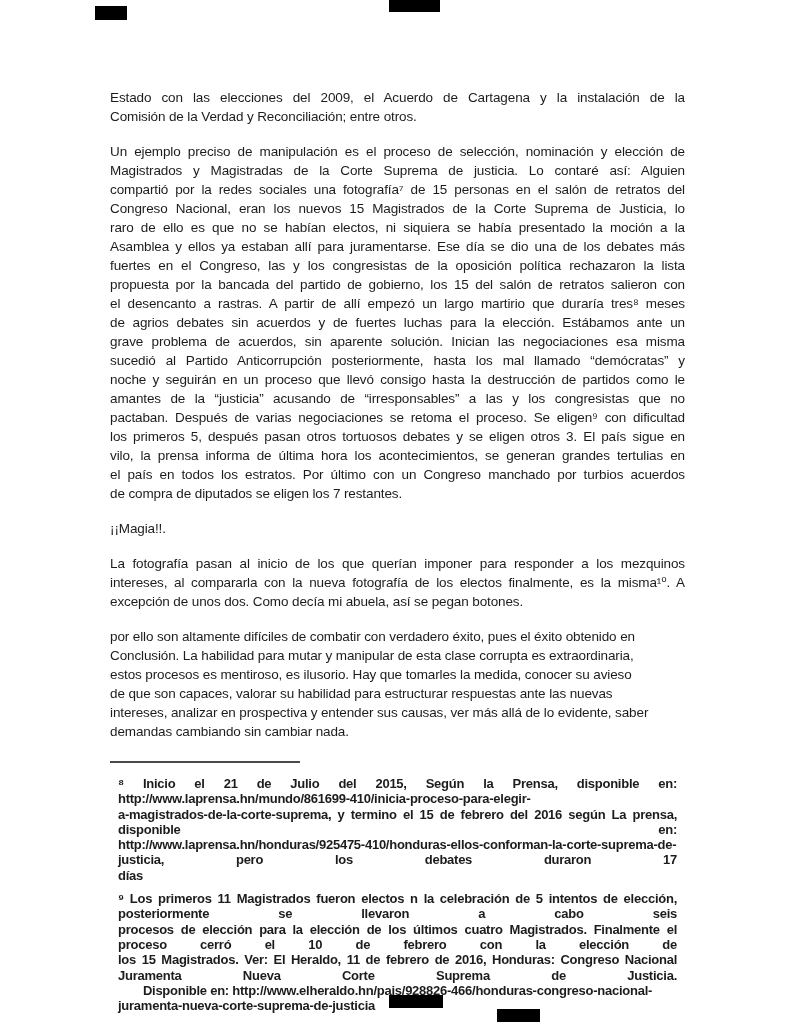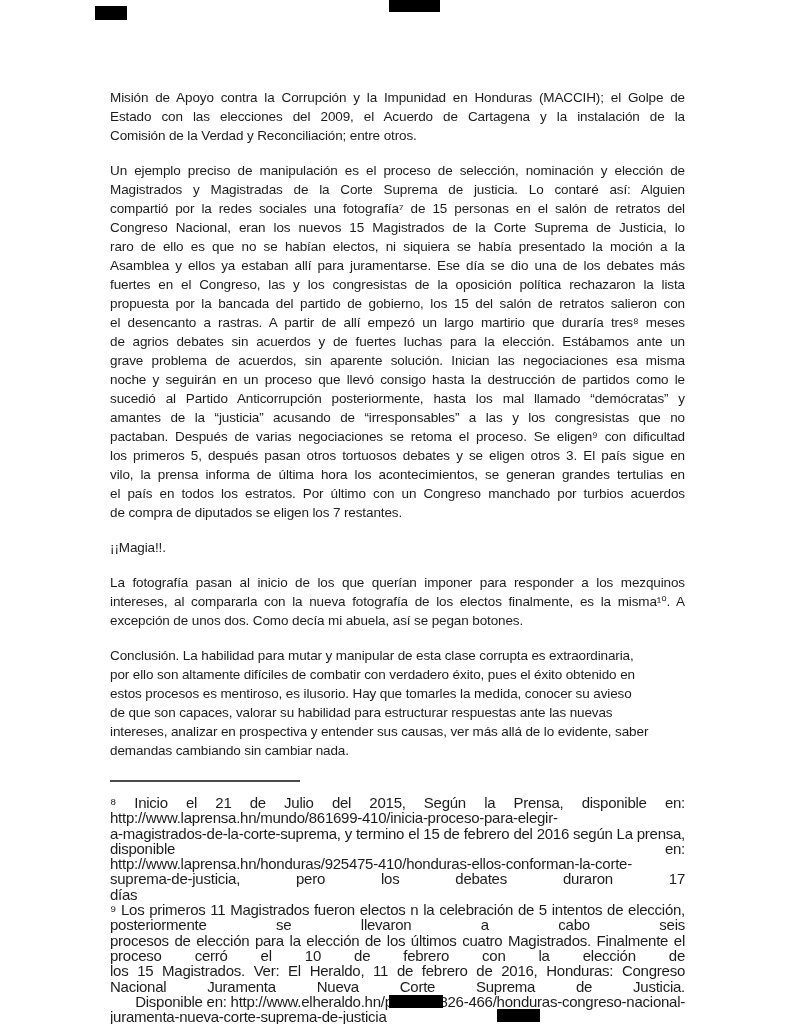--- a/index.html
+++ b/index.html
@@ -23,84 +23,84 @@
     width: 575px;
   }
   .body-text .para {
     margin: 0 0 16px 0;
     font-size: 13.5px;
     line-height: 19px;
     letter-spacing: -0.12px;
   }
   .line { }
   .jl { text-align: justify; text-align-last: justify; }
-  .ll { text-align: right;    text-align-last: left; }
+  .ll { text-align: center;    text-align-last: left; }
   .footnote-sep {
     width: 190px;
     border: none;
     border-top: 2px solid #4a4a4a;
     margin: 20px 0 0 0;
   }
   .footnotes {
     margin-top: 13px;
   }
   .footnotes .para {
-    margin: 0;
-    font-size: 15px;
+    margin: 8px;
+    font-size: 13px;
     line-height: 15.3px;
     letter-spacing: -0.25px;
+    font-weight: bold;
   }
   .mark {
     position: absolute;
     background: #000000;
   }
 </style>
 </head>
 <body>
 
 <div class="page">
   <div class="content">
     <div class="body-text" id="body-text">
         <div class="para">
-          <div class="line jl">Misión de Apoyo contra la Corrupción y la Impunidad en Honduras (MACCIH); el Golpe de</div>
           <div class="line jl">Estado con las elecciones del 2009, el Acuerdo de Cartagena y la instalación de la</div>
           <div class="line ll">Comisión de la Verdad y Reconciliación; entre otros.</div>
         </div>
         <div class="para">
           <div class="line jl">Un ejemplo preciso de manipulación es el proceso de selección, nominación y elección de</div>
           <div class="line jl">Magistrados y Magistradas de la Corte Suprema de justicia. Lo contaré así: Alguien</div>
           <div class="line jl">compartió por la redes sociales una fotografía⁷ de 15 personas en el salón de retratos del</div>
           <div class="line jl">Congreso Nacional, eran los nuevos 15 Magistrados de la Corte Suprema de Justicia, lo</div>
           <div class="line jl">raro de ello es que no se habían electos, ni siquiera se había presentado la moción a la</div>
           <div class="line jl">Asamblea y ellos ya estaban allí para juramentarse. Ese día se dio una de los debates más</div>
           <div class="line jl">fuertes en el Congreso, las y los congresistas de la oposición política rechazaron la lista</div>
           <div class="line jl">propuesta por la bancada del partido de gobierno, los 15 del salón de retratos salieron con</div>
           <div class="line jl">el desencanto a rastras. A partir de allí empezó un largo martirio que duraría tres⁸ meses</div>
           <div class="line jl">de agrios debates sin acuerdos y de fuertes luchas para la elección. Estábamos ante un</div>
           <div class="line jl">grave problema de acuerdos, sin aparente solución. Inician las negociaciones esa misma</div>
+          <div class="line jl">sucedió al Partido Anticorrupción posteriormente, hasta  los mal llamado “demócratas” y</div>
           <div class="line jl">noche y seguirán en un proceso que llevó consigo hasta la destrucción de partidos como le</div>
-          <div class="line jl">sucedió al Partido Anticorrupción posteriormente, hasta  los mal llamado “demócratas” y</div>
           <div class="line jl">amantes de la “justicia” acusando de “irresponsables” a las y los congresistas que no</div>
           <div class="line jl">pactaban. Después de varias negociaciones se retoma el proceso. Se eligen⁹ con dificultad</div>
           <div class="line jl">los primeros 5, después pasan otros tortuosos debates y se eligen otros 3. El país sigue en</div>
           <div class="line jl">vilo, la prensa informa de última hora los acontecimientos, se generan grandes tertulias en</div>
           <div class="line jl">el país en todos los estratos. Por último con un Congreso manchado por turbios acuerdos</div>
           <div class="line ll">de compra de diputados se eligen los 7 restantes.</div>
         </div>
         <div class="para">
           <div class="line ll">¡¡Magia!!.</div>
         </div>
         <div class="para">
           <div class="line jl">La fotografía pasan al inicio de los que querían imponer para responder a los mezquinos</div>
           <div class="line jl">intereses, al compararla con la nueva fotografía de los electos finalmente, es la misma¹⁰. A</div>
           <div class="line ll">excepción de unos dos. Como decía mi abuela, así se pegan botones.</div>
         </div>
         <div class="para">
+          <div class="line ll">por ello son altamente difíciles de combatir con verdadero éxito, pues el éxito obtenido en</div>
           <div class="line ll">Conclusión. La habilidad para mutar y manipular de esta clase corrupta es extraordinaria,</div>
-          <div class="line ll">por ello son altamente difíciles de combatir con verdadero éxito, pues el éxito obtenido en</div>
           <div class="line ll">estos procesos es mentiroso, es ilusorio. Hay que tomarles la medida, conocer su avieso</div>
           <div class="line ll">de que son capaces, valorar su habilidad para estructurar respuestas ante las nuevas</div>
           <div class="line ll">intereses, analizar en prospectiva y entender sus causas, ver más allá de lo evidente, saber</div>
           <div class="line ll">demandas cambiando sin cambiar nada.</div>
         </div>
       </div>
     <hr class="footnote-sep">
     <div class="footnotes" id="footnotes">
         <div class="para">
           <div class="line jl">⁸ Inicio el 21 de Julio del 2015, Según la Prensa, disponible en: http://www.laprensa.hn/mundo/861699-410/inicia-proceso-para-elegir-</div>

